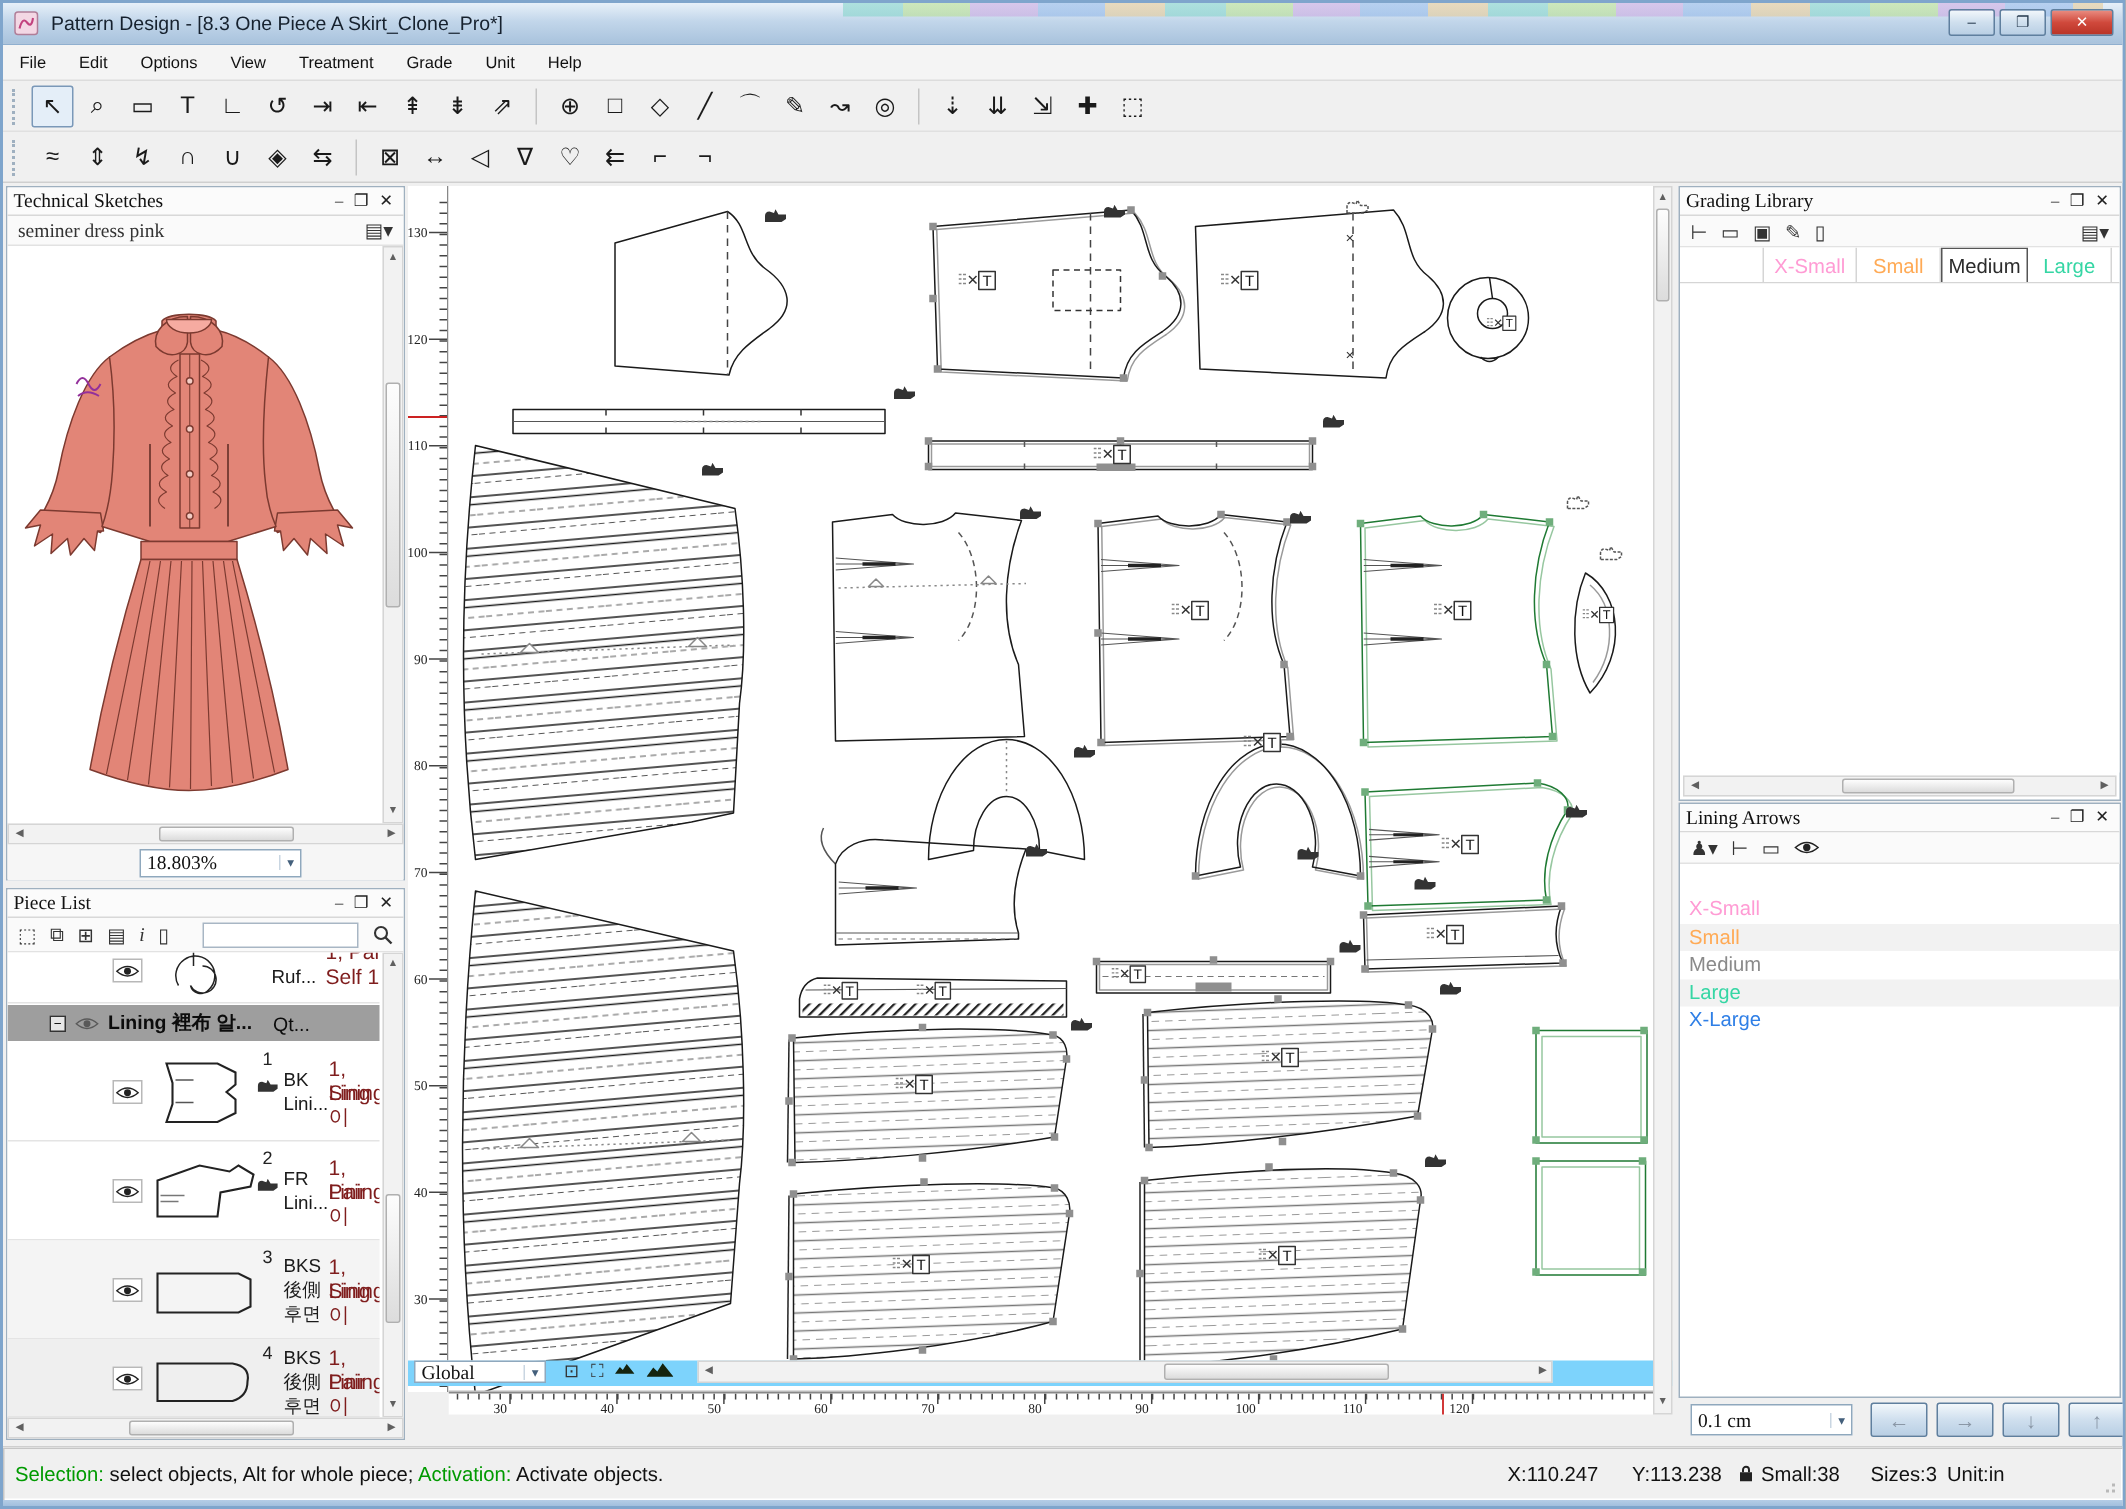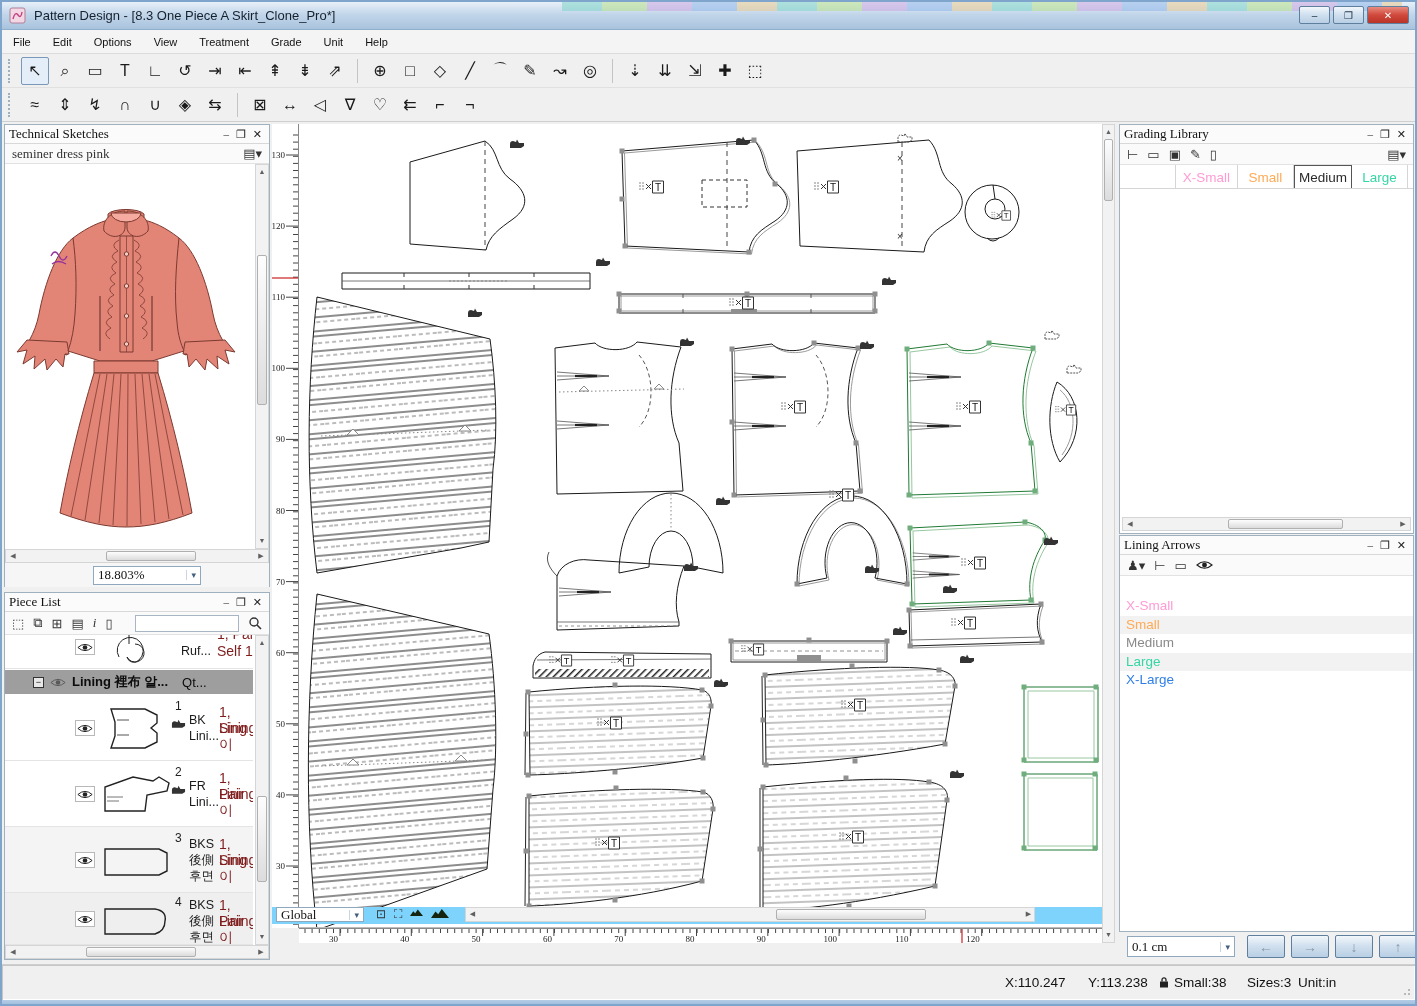--- a/index.html
+++ b/index.html
@@ -822,20 +822,23 @@
     </div>
     <div style="position:absolute;left:128px;top:1px;display:flex;gap:6px">
       <div class="wbtn" style="width:38px;height:23px;font-size:14px;color:#8a97a6">←</div>
       <div class="wbtn" style="width:38px;height:23px;font-size:14px;color:#8a97a6">→</div>
       <div class="wbtn" style="width:38px;height:23px;font-size:14px;color:#8a97a6">↓</div>
       <div class="wbtn" style="width:38px;height:23px;font-size:14px;color:#8a97a6">↑</div>
     </div>
   </div>
 
   <div class="statusbar">
+    <span class="sbtxt" style="left:8px">
+      <span class="green">Selection:</span><span> select objects, Alt for whole piece; </span><span class="green">Activation:</span><span> Activate objects.</span>
+    </span>
     <span class="sbtxt" style="left:1003px">X:110.247</span>
     <span class="sbtxt" style="left:1086px">Y:113.238</span>
     <svg style="position:absolute;left:1157px;top:11px" width="10" height="12">
         <use href="#lock"></use>
       </svg>
     <span class="sbtxt" style="left:1172px">Small:38</span>
     <span class="sbtxt" style="left:1245px">Sizes:3</span>
     <span class="sbtxt" style="left:1296px">Unit:in</span>
     <svg style="position:absolute;right:3px;bottom:3px" width="12" height="12">
       <g fill="#b9b9b9">

